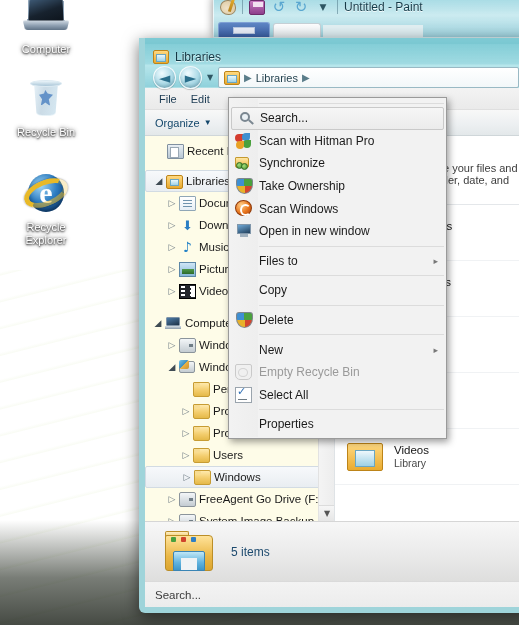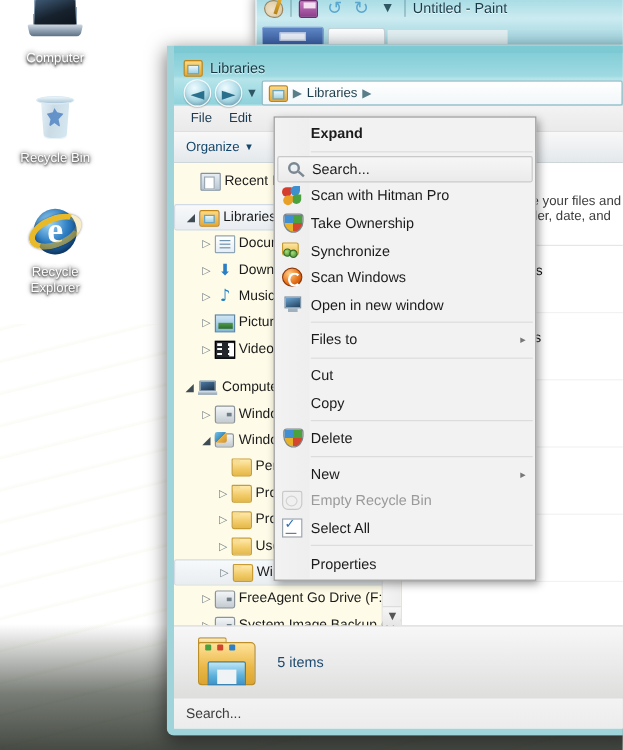--- a/index.html
+++ b/index.html
@@ -585,23 +585,20 @@
     </div>
 
     <div id="searchbar">
       <span>Search...</span>
     </div>
   </div>
 
   <div id="ctx">
     <div class="gutter"></div>
 
-    <div class="mi bold">
-      <span>Expand</span>
-    </div>
     <div class="sepline"></div>
 
 
     <div class="mi hover">
       <span class="mico mi-search">
           <span class="lens"></span>
           <span class="hdl"></span>
         </span>
       <span>Search...</span>
     </div>
@@ -610,34 +607,34 @@
       <span class="mico mi-hit">
           <i class="a"></i>
           <i class="b"></i>
           <i class="c"></i>
           <i class="d"></i>
         </span>
       <span>Scan with Hitman Pro</span>
     </div>
 
     <div class="mi">
-      <span class="mico mi-shield"></span>
-      <span>Take Ownership</span>
-    </div>
-
-    <div class="mi">
       <span class="mico mi-sync">
           <span class="fd"></span>
           <span class="g1"></span>
           <span class="g2"></span>
         </span>
       <span>Synchronize</span>
     </div>
 
     <div class="mi">
+      <span class="mico mi-shield"></span>
+      <span>Take Ownership</span>
+    </div>
+
+    <div class="mi">
       <span class="mico mi-scanw"></span>
       <span>Scan Windows</span>
     </div>
 
     <div class="mi">
       <span class="mico mi-mon">
           <span class="m"></span>
           <span class="st"></span>
         </span>
       <span>Open in new window</span>
@@ -646,23 +643,20 @@
     <div class="sepline"></div>
 
     <div class="mi">
       <span>Files to</span>
       <span class="sub">▸</span>
     </div>
 
     <div class="sepline"></div>
 
     <div class="mi">
-      <span>Cut</span>
-    </div>
-    <div class="mi">
       <span>Copy</span>
     </div>
 
     <div class="sepline"></div>
 
     <div class="mi">
       <span class="mico mi-shield"></span>
       <span>Delete</span>
     </div>
 

